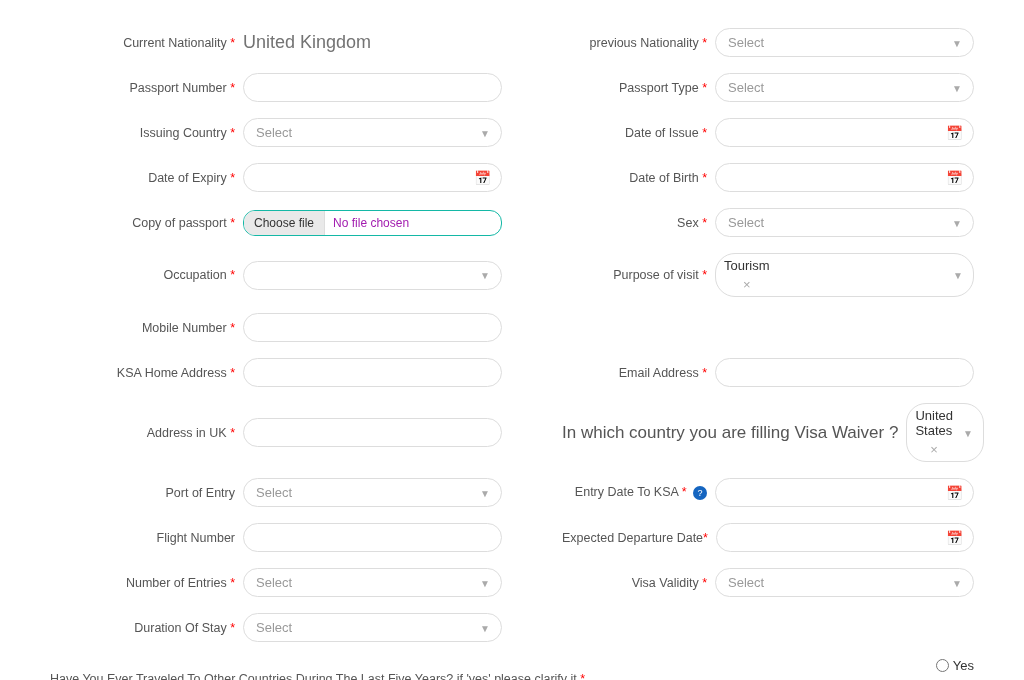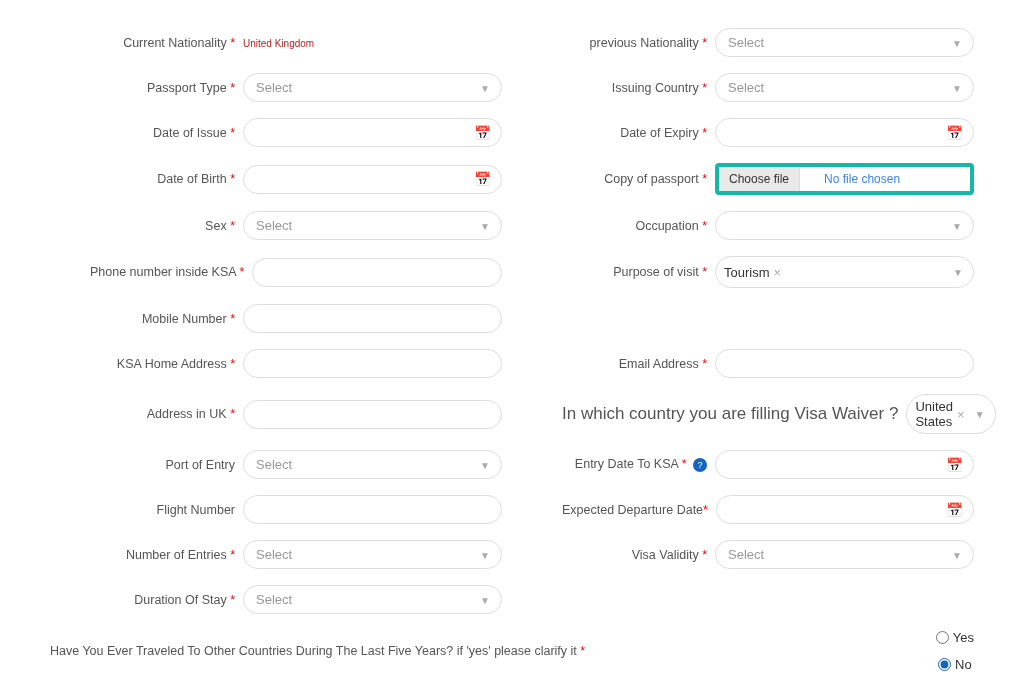--- a/index.html
+++ b/index.html
@@ -87,23 +87,23 @@
     .select-arrow {
       position: absolute;
       right: 12px;
       top: 50%;
       transform: translateY(-50%);
       color: #aaa;
       font-size: 10px;
       pointer-events: none;
     }
     .nationality-value {
-      font-size: 10px;
+      font-size: 18px;
       font-weight: 500;
-      color: #b91c1c;
+      color: #737373;
     }
     
     .tag-select {
       width: 100%;
       border: 1px solid #ddd;
       border-radius: 20px;
       padding: 4px 30px 4px 8px;
       font-size: 13px;
       background: #fff;
       display: flex;
@@ -113,57 +113,58 @@
       position: relative;
     }
     .tag {
       display: inline-flex;
       align-items: center;
       background: #fff;
       border: none;
       font-size: 13px;
       color: #333;
       gap: 4px;
+      flex-direction: column;
     }
     .tag .tag-x {
       color: #aaa;
       cursor: pointer;
       font-size: 13px;
     }
     .tag-arrow {
       position: absolute;
       right: 10px;
       top: 50%;
       transform: translateY(-50%);
       color: #aaa;
       font-size: 10px;
     }
     .file-input-wrap {
       display: flex;
       align-items: center;
-      gap: 16px;
-      border: 4px solid #14b8a6;
-      border-radius: 4px;
+      gap: 0;
+      border: 1px solid #14b8a6;
+      border-radius: 12px;
       overflow: hidden;
       width: 100%;
     }
     .file-btn {
       background: #e9e9e9;
       border: none;
       padding: 5px 10px;
       font-size: 12px;
       color: #333;
       cursor: pointer;
       white-space: nowrap;
       border-right: 1px solid #ddd;
     }
     .file-label {
       padding: 5px 8px;
       font-size: 12px;
-      color: #3b82f6;
+      color: #a21caf;
     }
     .radio-group {
       display: flex;
       gap: 12px;
       align-items: center;
       flex-direction: column;
     }
     .radio-group label {
       display: flex;
       align-items: center;
@@ -210,20 +211,28 @@
       <div class="field-wrap select-wrap">
         <select>
           <option value="">Select</option>
         </select>
         <span class="select-arrow">▼</span>
       </div>
     </div>
 
     <div class="form-row">
       <label>
+        Passport Number <span class="req">*</span>
+      </label>
+      <div class="field-wrap">
+        <input type="text" value="" style="">
+      </div>
+    </div>
+    <div class="form-row">
+      <label>
         Passport Type <span class="req">*</span>
       </label>
       <div class="field-wrap select-wrap">
         <select>
           <option value="">Select</option>
         </select>
         <span class="select-arrow">▼</span>
       </div>
     </div>
 
@@ -295,28 +304,20 @@
         Occupation <span class="req">*</span>
       </label>
       <div class="field-wrap select-wrap">
         <select style="color:#333;">
           <option value=""></option>
         </select>
         <span class="select-arrow">▼</span>
       </div>
     </div>
 
-    <div class="form-row">
-      <label>
-        Phone number inside KSA <span class="req">*</span>
-      </label>
-      <div class="field-wrap">
-        <input type="text" value="" style="">
-      </div>
-    </div>
     <div class="form-row">
       <label>
         Purpose of visit <span class="req">*</span>
       </label>
       <div class="field-wrap">
         <div class="tag-select">
           <span class="tag">
             <span>Tourism</span>
             <span class="tag-x">×</span>
           </span>

